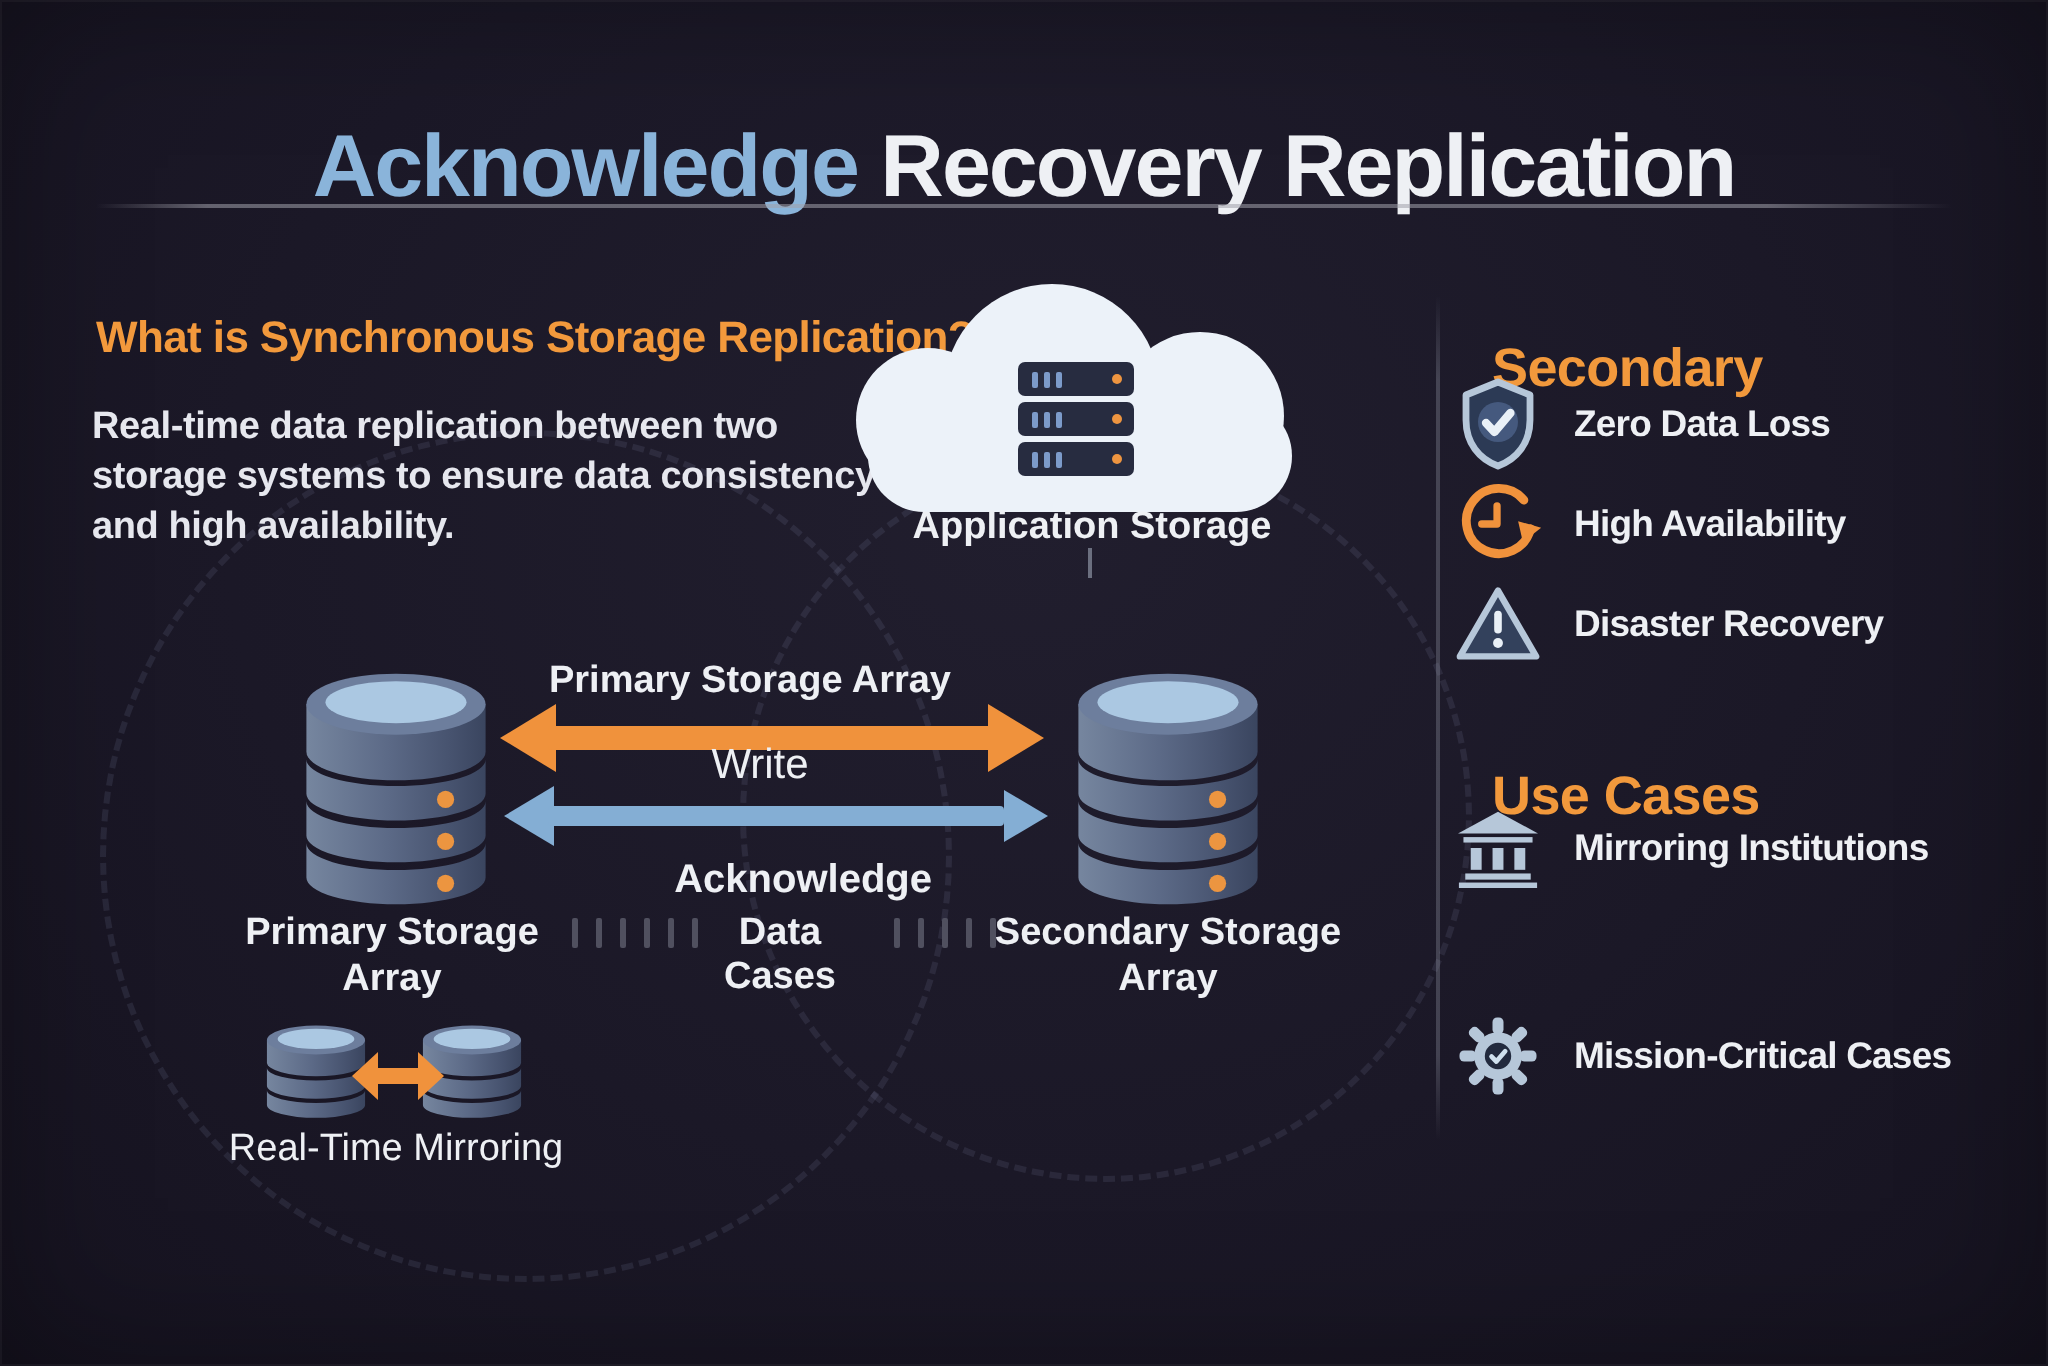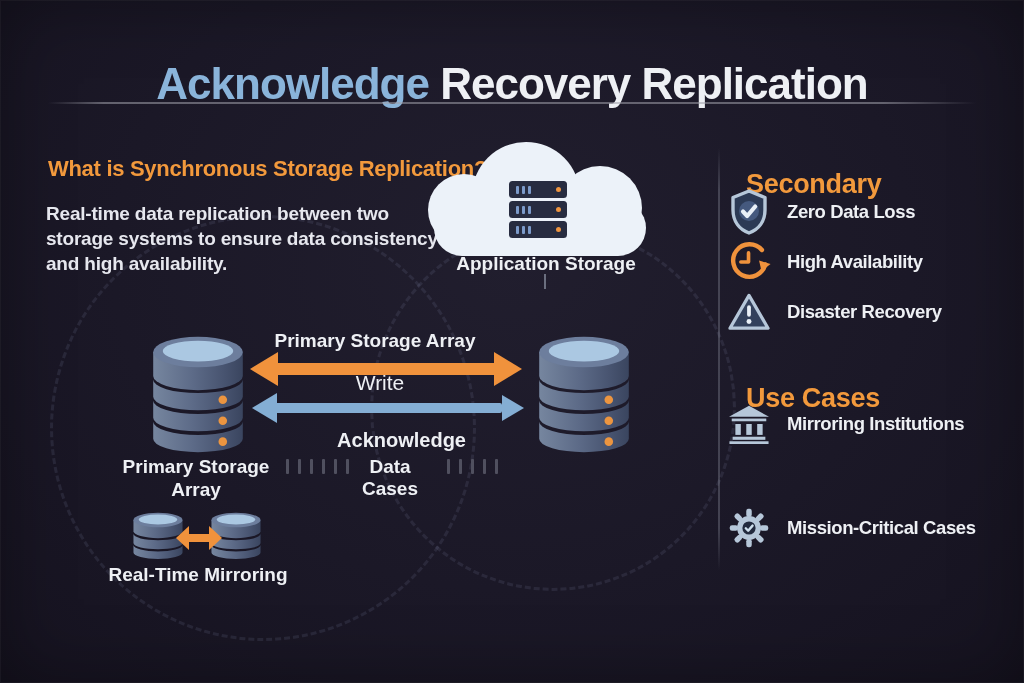--- a/index.html
+++ b/index.html
@@ -69,21 +69,21 @@
   
   .cyl{position:absolute;}
   .cyl-primary{left:150px;top:333px;}
   .cyl-secondary{left:536px;top:333px;}
   .cyl-mini-a{left:131px;top:512px;}
   .cyl-mini-b{left:209px;top:512px;}
 
   .array-label{position:absolute;text-align:center;font-size:19px;font-weight:700;line-height:23px;}
   .primary-label{left:110px;top:455px;width:172px;}
   .secondary-label{left:493px;top:455px;width:182px;}
-  .mirror-label{left:58px;top:564px;width:280px;text-align:center;font-size:19px;font-weight:700;position:absolute;}
+  .mirror-label{left:58px;top:564px;width:280px;text-align:center;font-size:19px;font-weight:400;position:absolute;}
 
   
   .datalink-label{position:absolute;left:343px;top:456px;width:94px;text-align:center;
     font-size:19px;font-weight:700;}
   .ticks{position:absolute;top:459px;display:flex;gap:9px;}
   .ticks-left{left:286px;}
   .ticks-right{left:447px;}
   .tick{width:3px;height:15px;background:#50505f;border-radius:1px;}
 
   
@@ -186,20 +186,21 @@
       <path d="M3 49 A47 14 0 0 0 97 49 L97 67 A47 14 0 0 1 3 67 Z" fill="url(#cylG)"></path>
       <path d="M3 71 A47 14 0 0 0 97 71 L97 89 A47 14 0 0 1 3 89 Z" fill="url(#cylG)"></path>
       <path d="M3 93 A47 14 0 0 0 97 93 L97 111 A47 14 0 0 1 3 111 Z" fill="url(#cylG)"></path>
       <circle cx="76" cy="70" r="4.5" fill="#ec9540"></circle>
       <circle cx="76" cy="92" r="4.5" fill="#ec9540"></circle>
       <circle cx="76" cy="114" r="4.5" fill="#ec9540"></circle>
     </svg>
   </div>
 
   <div class="array-label primary-label">Primary Storage Array</div>
+  <div class="array-label secondary-label">Secondary Storage Array</div>
 
   <div class="ticks ticks-left">
     <span class="tick"></span>
       <span class="tick"></span>
       <span class="tick"></span>
       <span class="tick"></span>
       <span class="tick"></span>
       <span class="tick"></span>
   </div>
   <div class="datalink-label">Data Cases</div>

